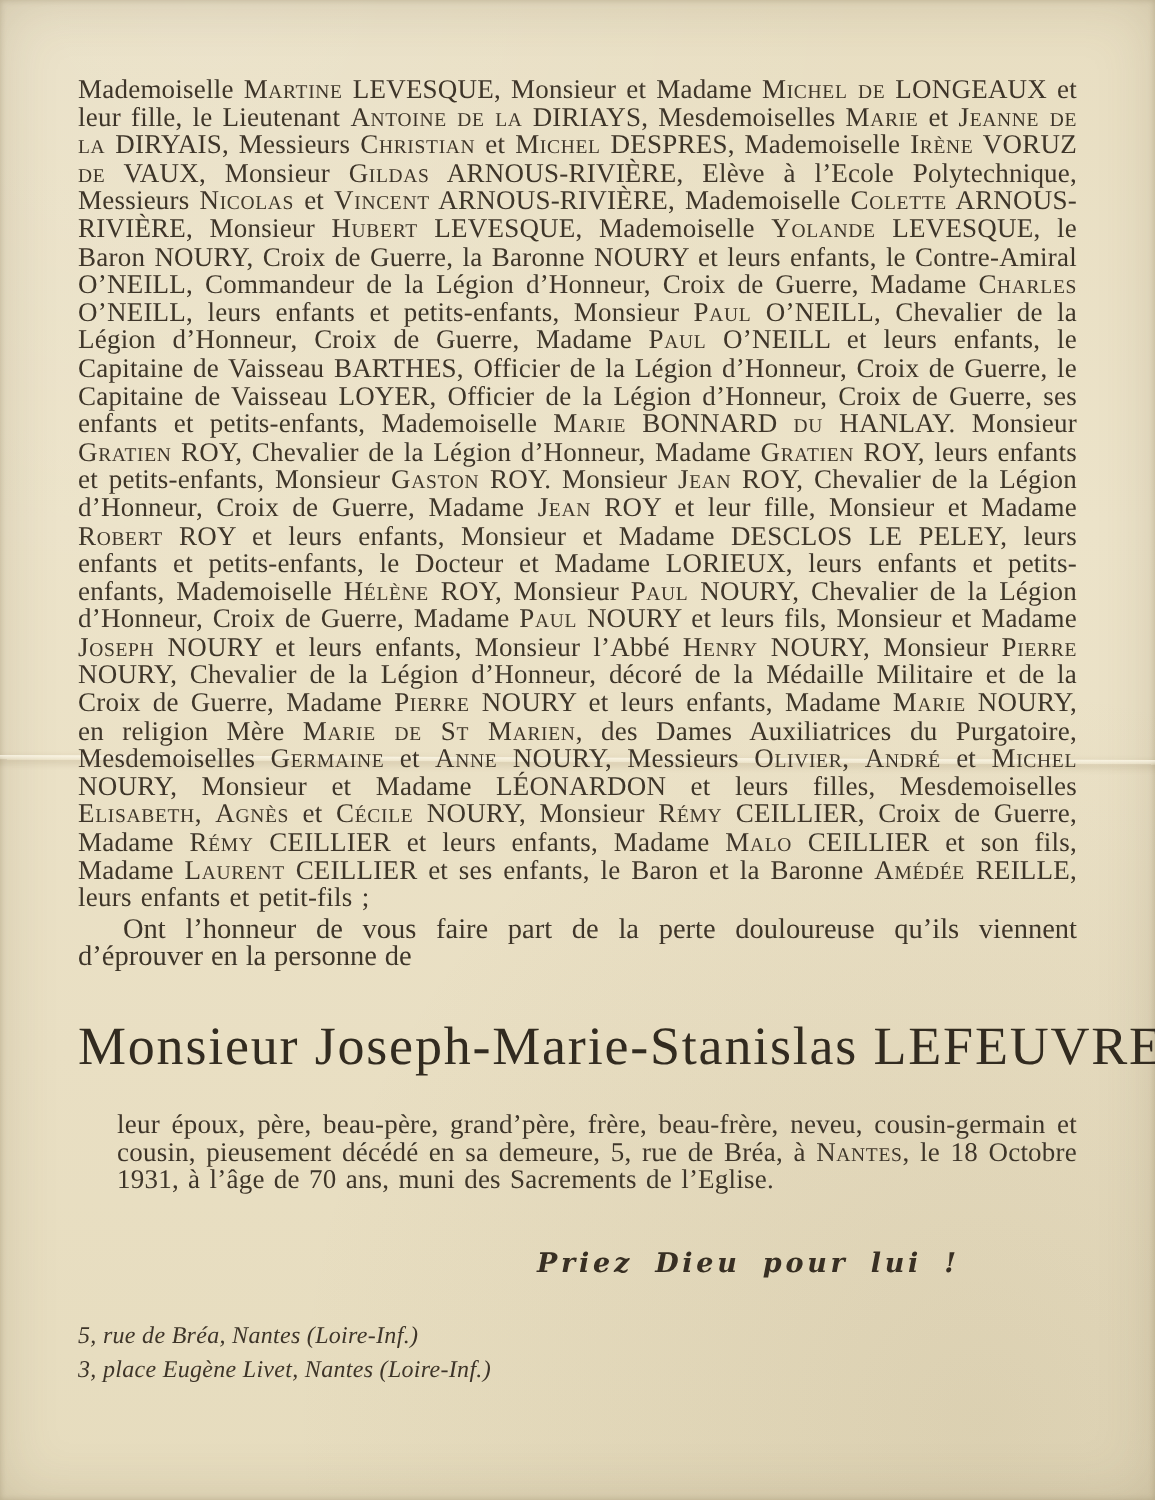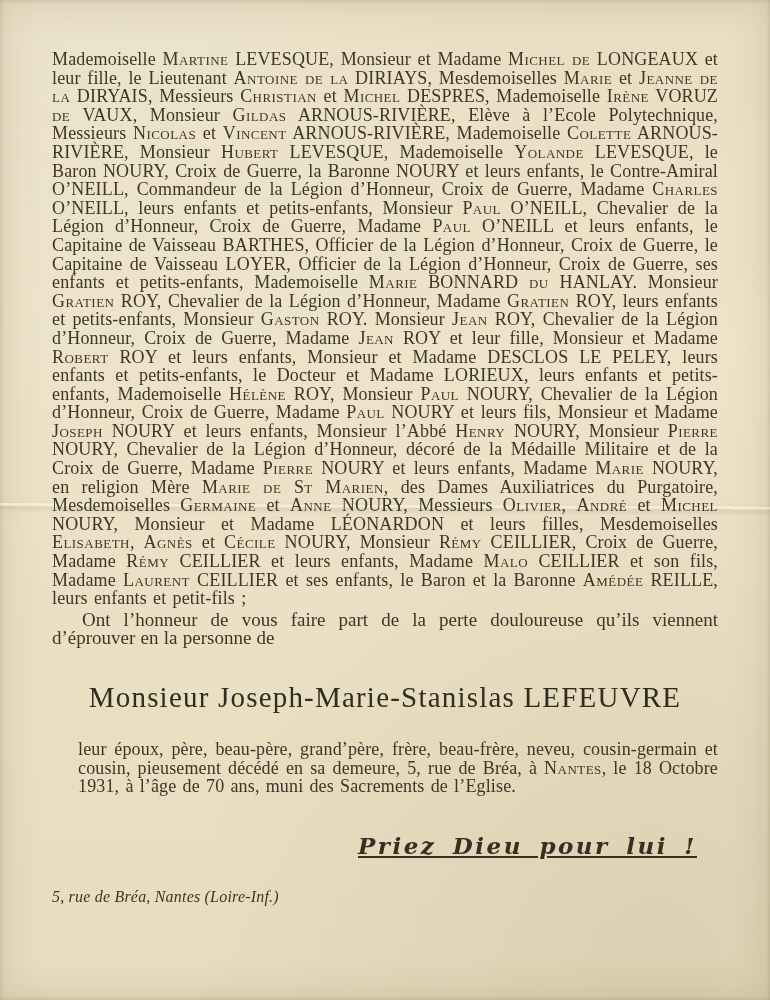--- a/index.html
+++ b/index.html
@@ -41,38 +41,37 @@
     line-height: 18.6px;
     letter-spacing: 0;
     word-spacing: 0.5px;
     text-indent: 30px;
     text-align: justify;
   }
   .sc { font-variant: small-caps; letter-spacing: 0.45px; }
   .deceased {
     margin: 30px 0 0;
     text-align: center;
-    font-size: 29px;
+    font-size: 36px;
     line-height: 38px;
     letter-spacing: 1.2px;
     font-weight: normal;
     color: #322b20;
     white-space: nowrap;
   }
   .details { margin-top: 24px; margin-left: 26px; }
   .prayer {
     margin: 36px 0 0 306px;
-    font-size: 23px;
+    font-size: 18px;
     font-style: italic;
     font-weight: bold;
     letter-spacing: 2.5px;
     word-spacing: 6px;
     color: #382f23;
     font-family: "DejaVu Serif", serif;
-    text-decoration: underline;
   }
   .addresses {
     margin: 26px 0 0;
     font-style: italic;
     font-size: 16px;
     line-height: 23.5px;
     letter-spacing: 0.2px;
     color: #3e3529;
   }
 </style>
@@ -88,15 +87,16 @@
     <p class="announce">Ont l’honneur de vous faire part de la perte douloureuse qu’ils viennent d’éprouver en la personne de</p>
 
     <h1 class="deceased">Monsieur Joseph-Marie-Stanislas LEFEUVRE</h1>
 
     <p class="details"><span>leur époux, père, beau-père, grand’père, frère, beau-frère, neveu, cousin-germain et cousin, pieusement décédé en sa demeure, 5, rue de Bréa, à </span><span class="sc">Nantes</span><span>, le 18 Octobre 1931, à l’âge de 70 ans, muni des Sacrements de l’Eglise.</span></p>
 
     <p class="prayer">Priez Dieu pour lui !</p>
 
     <div class="addresses">
       <div>5, rue de Bréa, Nantes (Loire-Inf.)</div>
+      <div>3, place Eugène Livet, Nantes (Loire-Inf.)</div>
     </div>
   </div>
 </div>
 
 </body></html>

